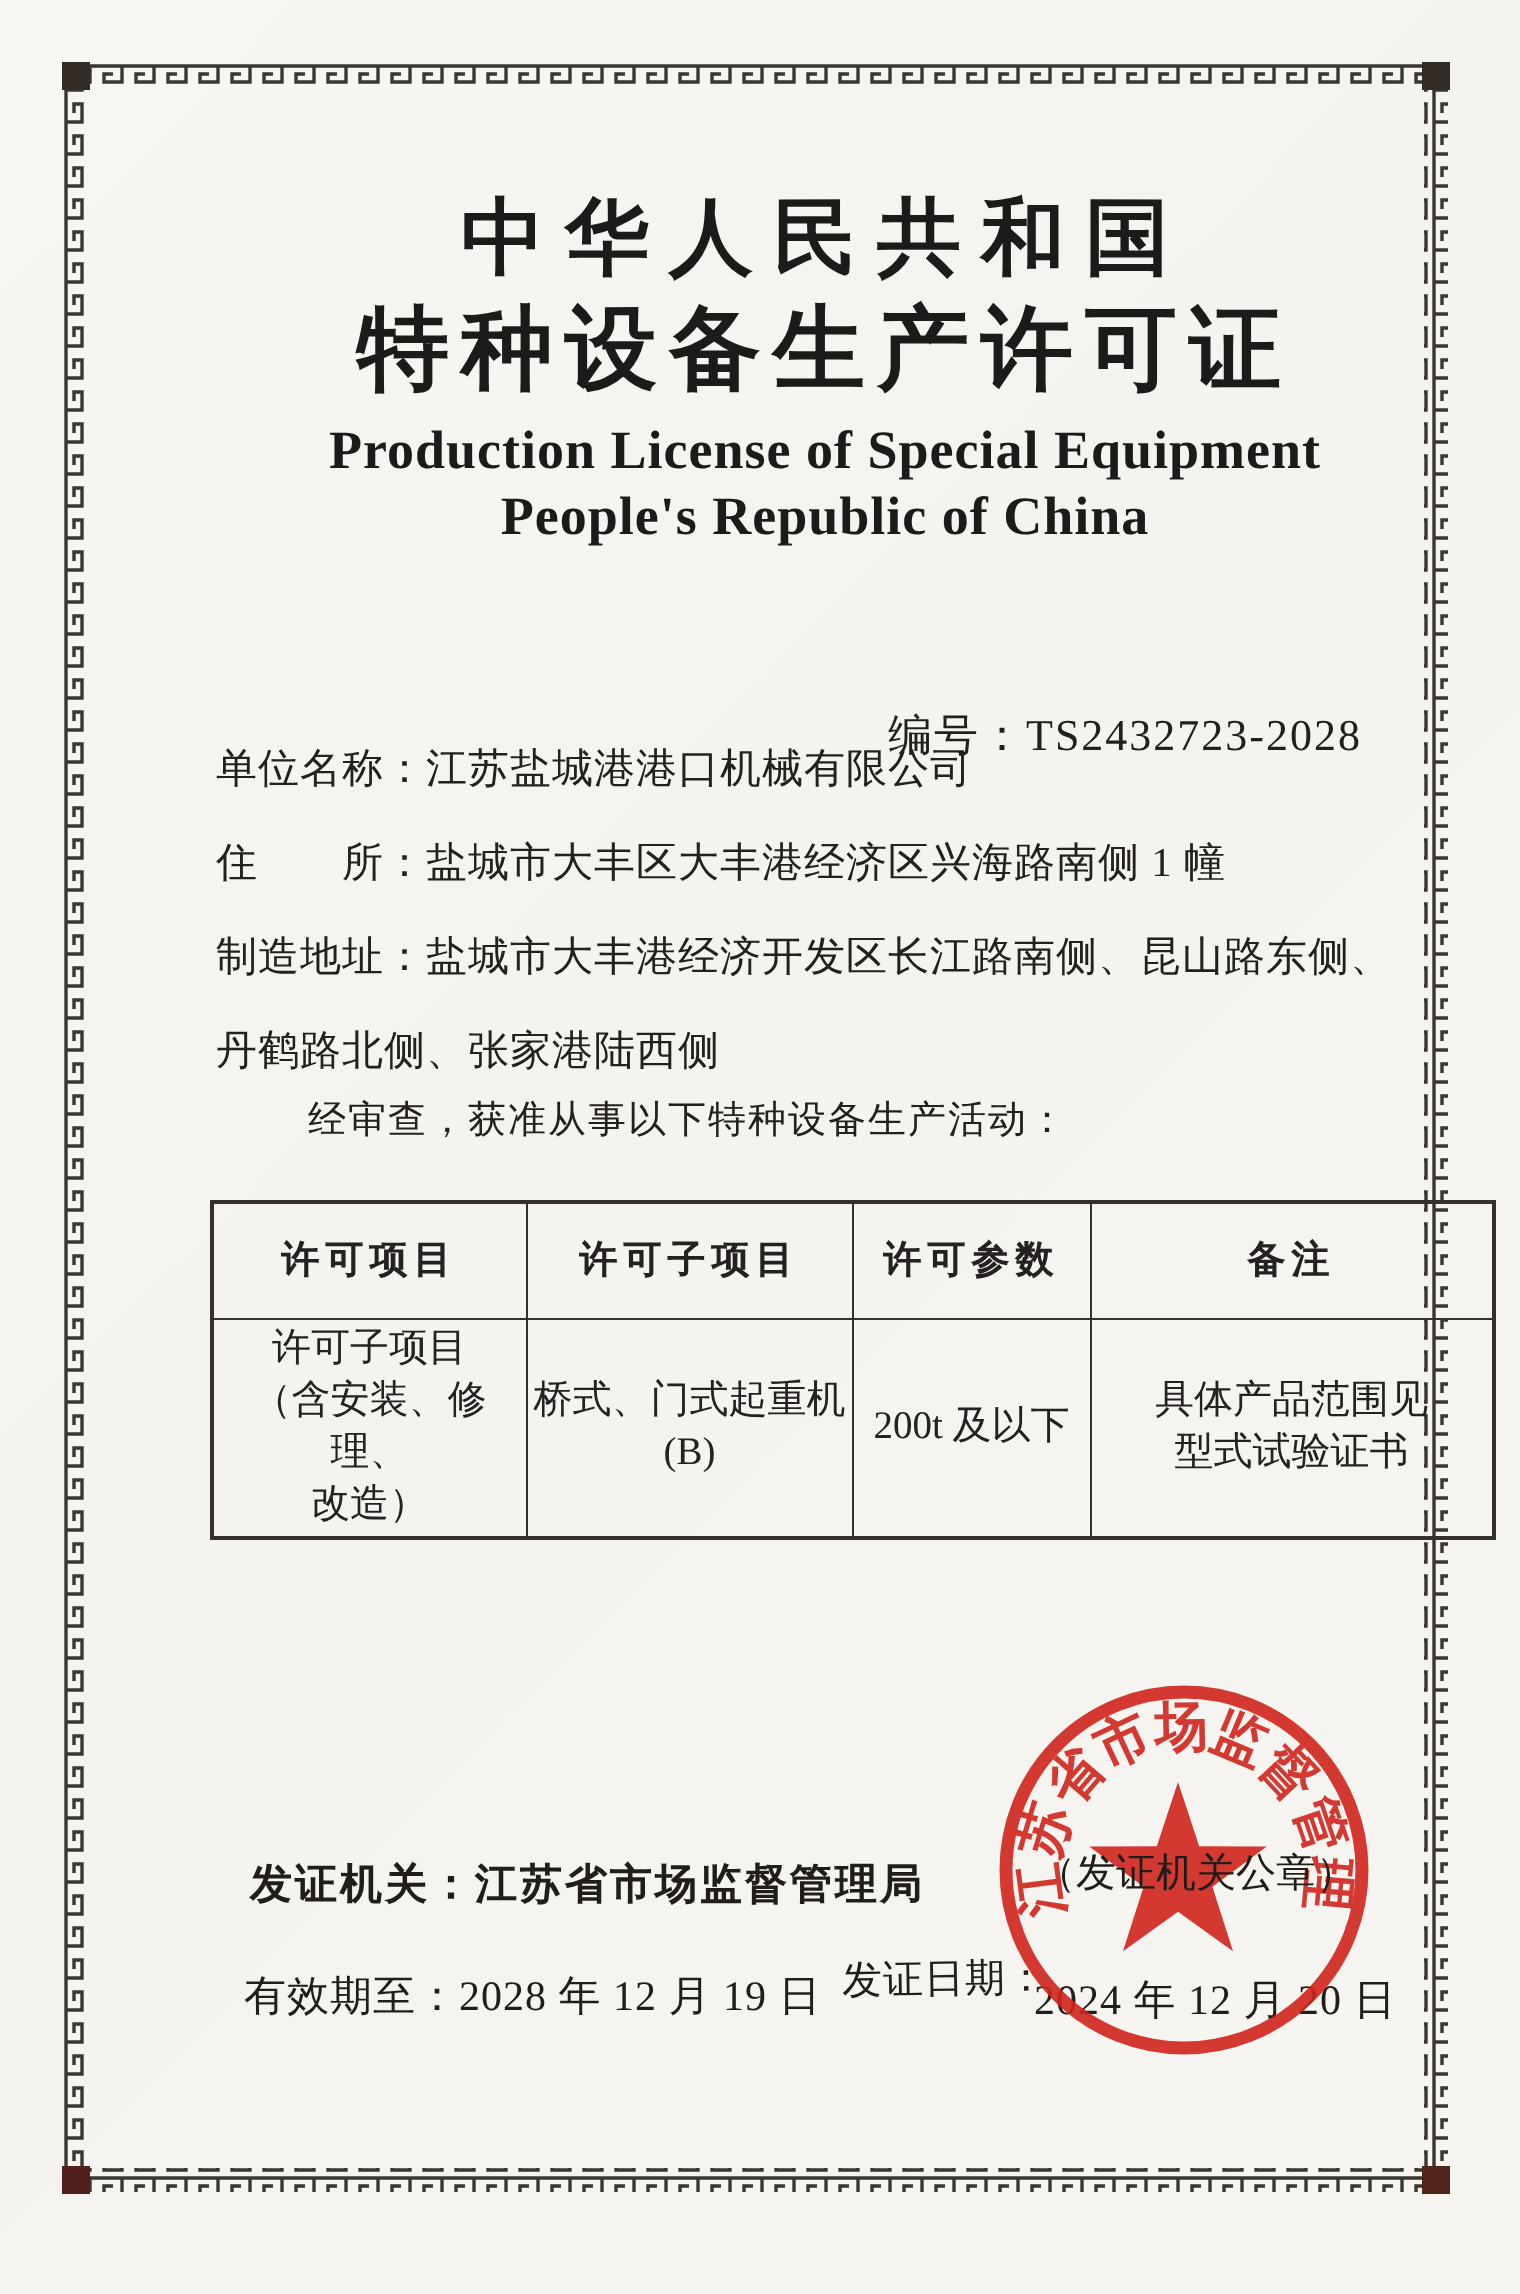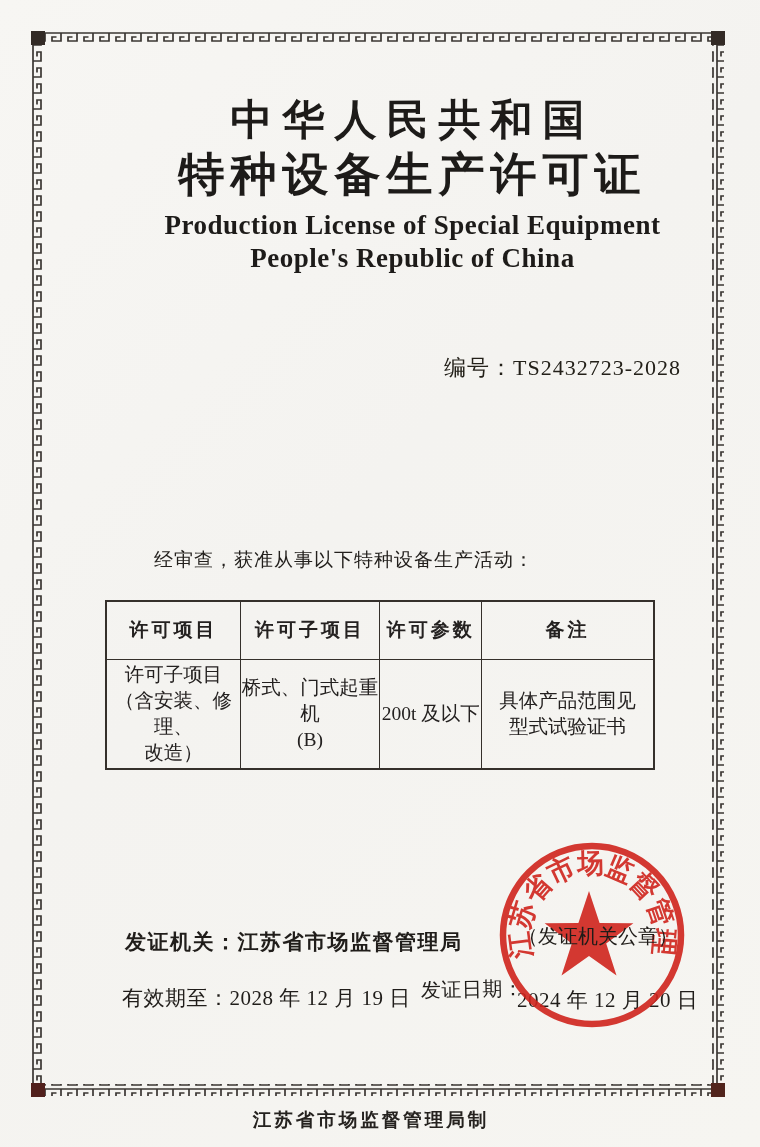--- a/index.html
+++ b/index.html
@@ -79,21 +79,21 @@
     font-size: 19px;
     text-indent: 44px;
     letter-spacing: 1px;
     color: #23201d;
   }
 
   .license-table {
     position: absolute;
     left: 105px;
     top: 600px;
-    width: 550px;
+    width: 643px;
     border-collapse: collapse;
     table-layout: fixed;
     color: #242120;
   }
   .license-table th, .license-table td {
     border: 1.6px solid #35302b;
     text-align: center;
     vertical-align: middle;
     white-space: pre-line;
   }
@@ -206,20 +206,32 @@
     <div class="title-cn-1">中华人民共和国</div>
     <div class="title-cn-2">特种设备生产许可证</div>
     <div class="title-en title-en-1">Production License of Special Equipment</div>
     <div class="title-en">People's Republic of China</div>
   </div>
 
   <div class="license-no">
     <span>编号：</span><span>TS2432723-2028</span>
   </div>
 
+  <div class="fields">
+    <div class="field">
+      <span class="field-label">单位名称：</span><span class="field-value">江苏盐城港港口机械有限公司</span>
+    </div>
+    <div class="field">
+      <span class="field-label">住　　所：</span><span class="field-value">盐城市大丰区大丰港经济区兴海路南侧 1 幢</span>
+    </div>
+    <div class="field">
+      <span class="field-label">制造地址：</span><span class="field-value">盐城市大丰港经济开发区长江路南侧、昆山路东侧、
+丹鹤路北侧、张家港陆西侧</span>
+    </div>
+  </div>
 
   <div class="approval">经审查，获准从事以下特种设备生产活动：</div>
 
   <table class="license-table">
     <colgroup>
       <col style="width:24.5%">
         <col style="width:25.5%">
         <col style="width:18.5%">
         <col style="width:31.5%">
     </colgroup>
@@ -261,15 +273,14 @@
       <path id="sealArc" d="M 38.6 119.6 A 63 63 0 1 1 157.4 119.6" fill="none"></path>
     </defs>
     <circle cx="98" cy="98" r="89" fill="none" stroke="#d0241d" stroke-width="6.5"></circle>
     <polygon fill="#d0241d" points="95,54 105.6,86.1 139.4,86.3 112.2,106.4 122.5,138.6 95,118.9 67.5,138.6 77.8,106.4 50.6,86.3 84.4,86.1"></polygon>
     <text font-size="27.5" font-weight="bold" fill="#d0241d" font-family="Liberation Serif, DejaVu Serif, serif">
       <textPath href="#sealArc" startOffset="0" textLength="264" lengthAdjust="spacingAndGlyphs">江苏省市场监督管理局</textPath>
     </text>
   </svg>
   <div class="seal-overlay">（发证机关公章）</div>
 
-  <div class="footer-note">江苏省市场监督管理局制</div>
 
 </div>
 
 </body></html>

